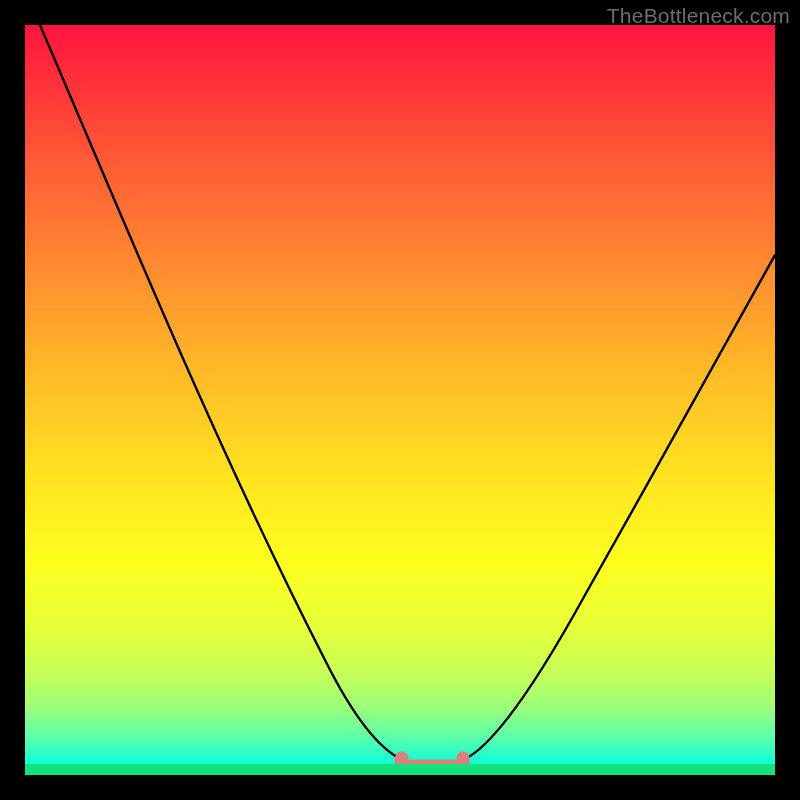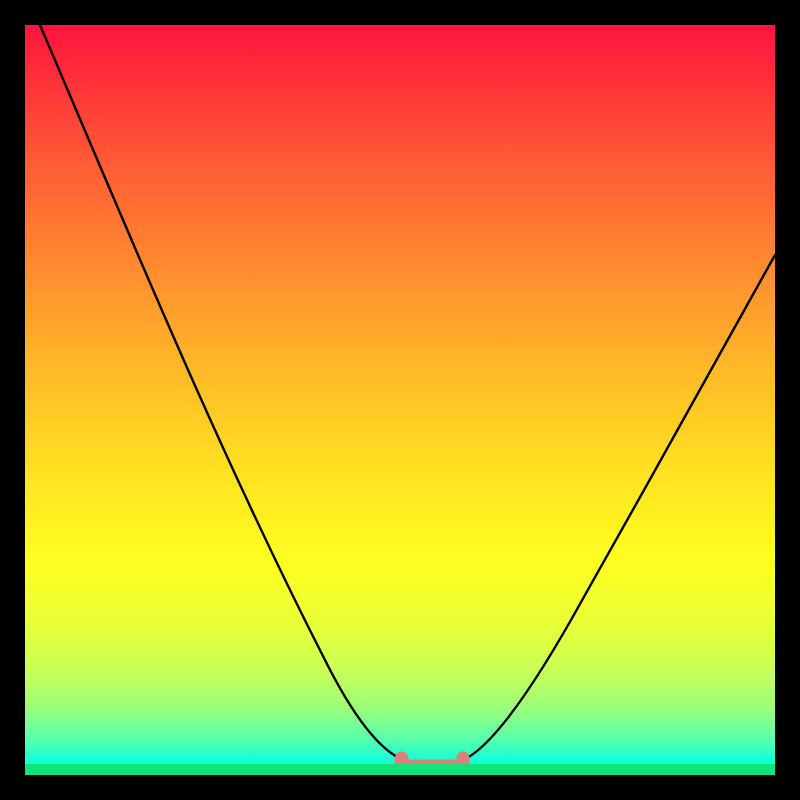--- a/index.html
+++ b/index.html
@@ -67,20 +67,21 @@
     bottom: 0;
     height: 11px;
     background: #14e27a;
   }
 </style>
 </head>
 <body>
 
 <div class="frame">
 
+  <div class="watermark">TheBottleneck.com</div>
 
   <div class="plot-area">
     <div class="gradient-bg"></div>
 
     <svg class="curve" viewBox="0 0 750 750" preserveAspectRatio="none">
       <path d="M 15 0
                C 90 175, 190 420, 300 635
                C 330 695, 355 725, 378 735" fill="none" stroke="#000" stroke-width="2.4" stroke-linecap="round"></path>
       <path d="M 438 735
                C 465 723, 505 670, 560 570

